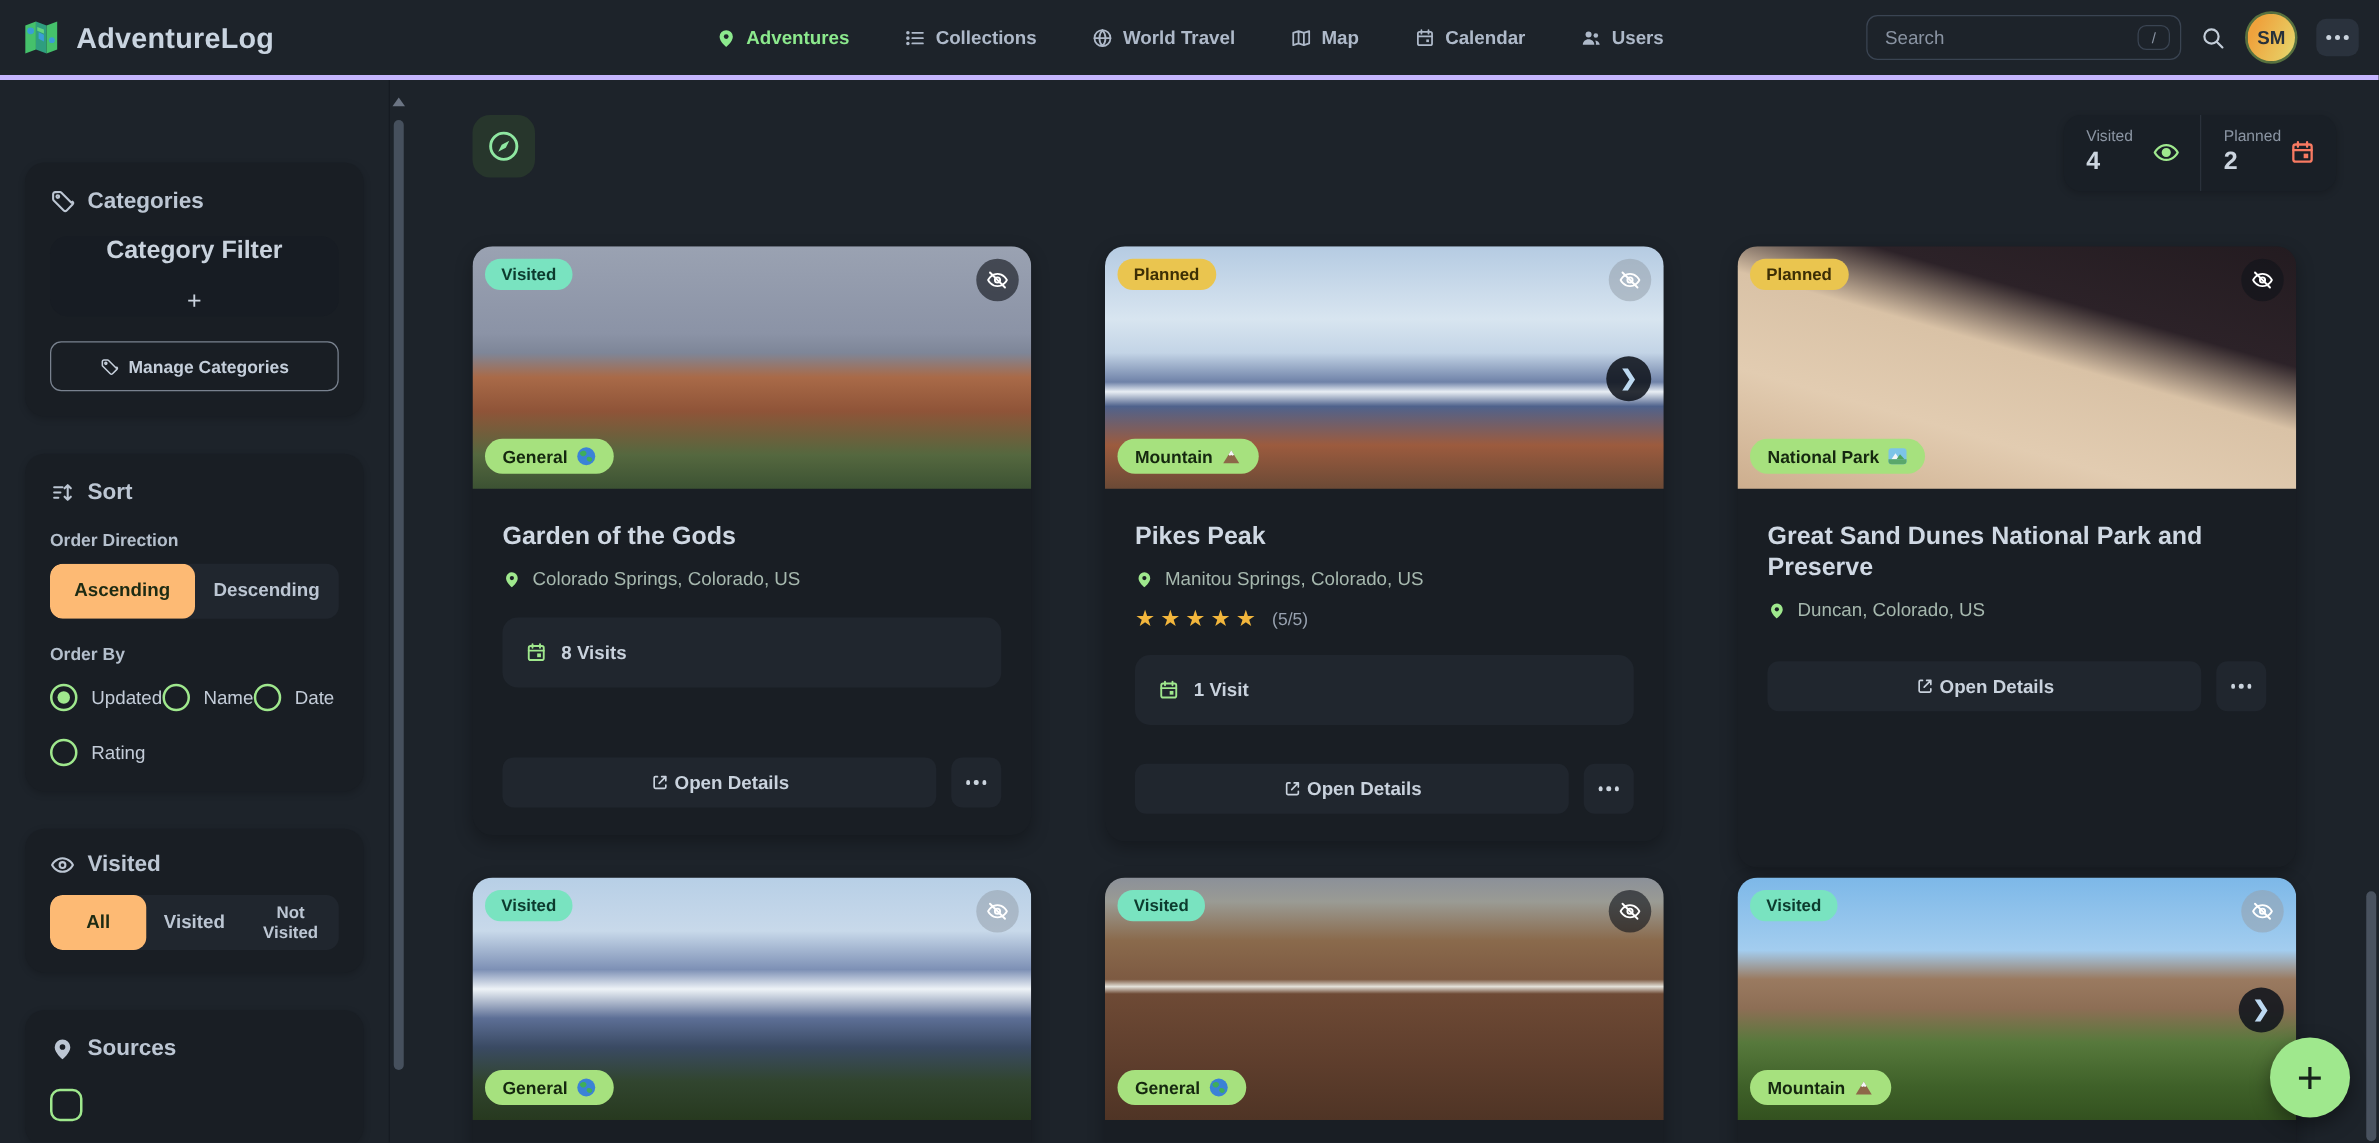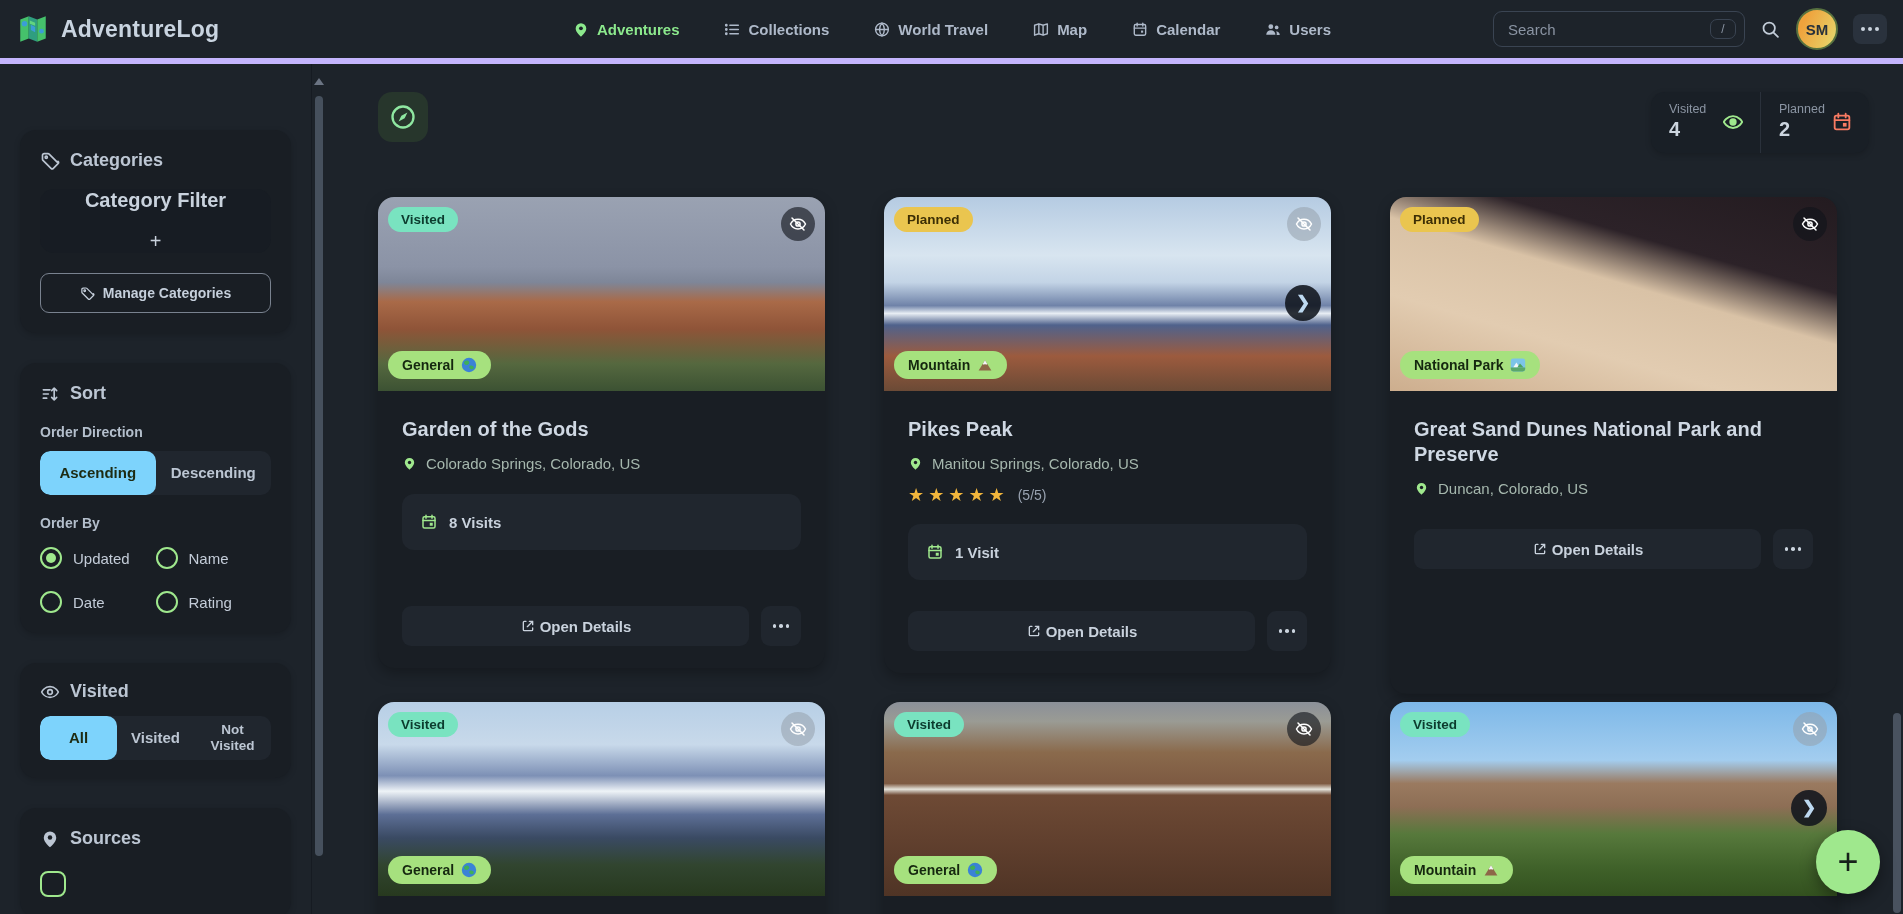--- a/index.html
+++ b/index.html
@@ -2,21 +2,21 @@
 <html><head>
 <meta charset="utf-8">
 <style>
   * { margin:0; padding:0; box-sizing:border-box; }
   html,body { width:1903px; height:914px; overflow:hidden; background:#1d232a;
     font-family:"Liberation Sans", sans-serif; color:#cbd4de; }
   .app { width:1903px; height:914px; display:flex; flex-direction:column; }
 
   
   .navbar { height:64px; flex:none; display:flex; align-items:center; padding:0 16px;
-    position:relative; border-bottom:6px solid #c4b5fd; background:#1d232a; z-index:5; }
+    position:relative; border-bottom:4px solid #c4b5fd; background:#1d232a; z-index:5; }
   .brand { display:flex; align-items:center; gap:11px; }
   .brand-title { font-size:23px; font-weight:700; color:#c9d4e0; letter-spacing:.2px; }
   .nav-center { position:absolute; left:50%; transform:translateX(-50%); display:flex; gap:44px; align-items:center; }
   .nav-link { display:flex; align-items:center; gap:8px; font-size:15px; font-weight:700;
     color:#aeb9c9; cursor:pointer; background:none; border:none; font-family:inherit; }
   .nav-link svg { width:17px; height:17px; }
   .nav-link.active { color:#8ce98d; }
   .nav-right { margin-left:auto; display:flex; align-items:center; gap:15px; }
   .search-wrap { position:relative; width:252px; }
   .search-input { width:252px; height:36px; background:transparent; border:1px solid #3a4452;
@@ -53,22 +53,22 @@
   .cat-filter em { font-style:normal; font-size:20px; color:#c9d2dd; }
   .manage-btn { margin-top:20px; width:100%; height:40px; background:transparent; border:1px solid #79828f;
     border-radius:9px; color:#c5cfdb; font-size:14px; font-weight:700; font-family:inherit; cursor:pointer;
     display:flex; align-items:center; justify-content:center; gap:8px; }
   .manage-btn svg { width:15px; height:15px; }
   .sb-label { margin-top:20px; font-size:14px; font-weight:700; color:#b4bfcc; }
   .seg { margin-top:11px; display:flex; background:#20262e; border-radius:10px; overflow:hidden; }
   .seg-item { flex:1; border:none; background:transparent; color:#bcc6d3; font-size:15px; font-weight:700;
     font-family:inherit; min-height:44px; cursor:pointer; display:flex; align-items:center; justify-content:center;
     text-align:center; line-height:1.15; padding:4px 6px; }
-  .seg-item.active { background:#7dd3fc; color:#1d2b13; border-radius:10px; }
-  .radio-grid { margin-top:16px; display:grid; grid-template-columns:1fr 1fr; row-gap:22px; }
+  .seg-item.active { background:#fdba74; color:#1d2b13; border-radius:10px; }
+  .radio-grid { margin-top:16px; display:grid; grid-template-columns:1fr 1fr 1fr; row-gap:22px; }
   .radio-row { display:flex; align-items:center; gap:11px; cursor:pointer; }
   .radio { width:22px; height:22px; border-radius:50%; border:2px solid #9fe88d; flex:none;
     display:flex; align-items:center; justify-content:center; }
   .radio.on::after { content:""; width:10px; height:10px; border-radius:50%; background:#9fe88d; }
   .radio-row span { font-size:15px; color:#c3ccd8; }
   .check-row { margin-top:22px; display:flex; align-items:center; gap:13px; cursor:pointer; }
   .checkbox { width:26px; height:26px; border-radius:8px; border:2px solid #9fe88d; flex:none; background:transparent; }
   .check-row span { font-size:14px; color:#c3ccd8; }
 
   

